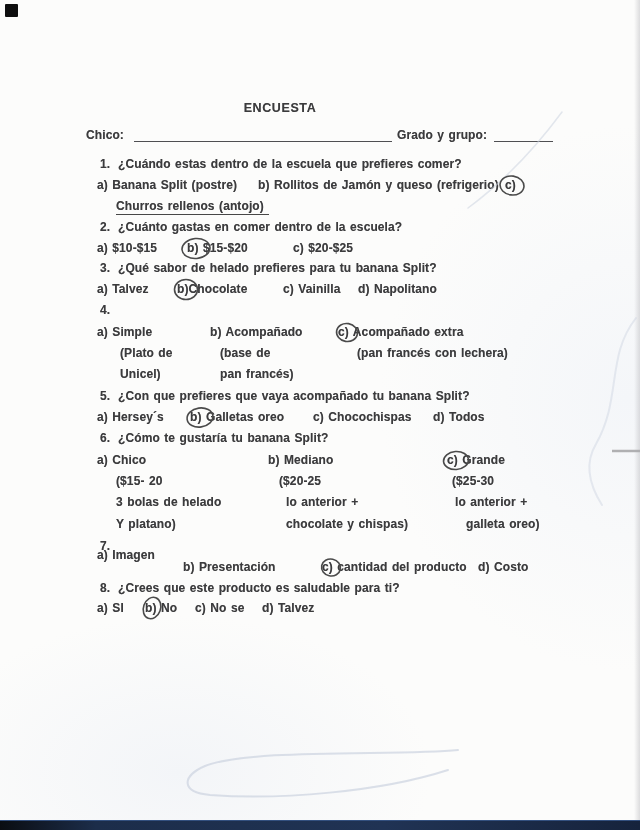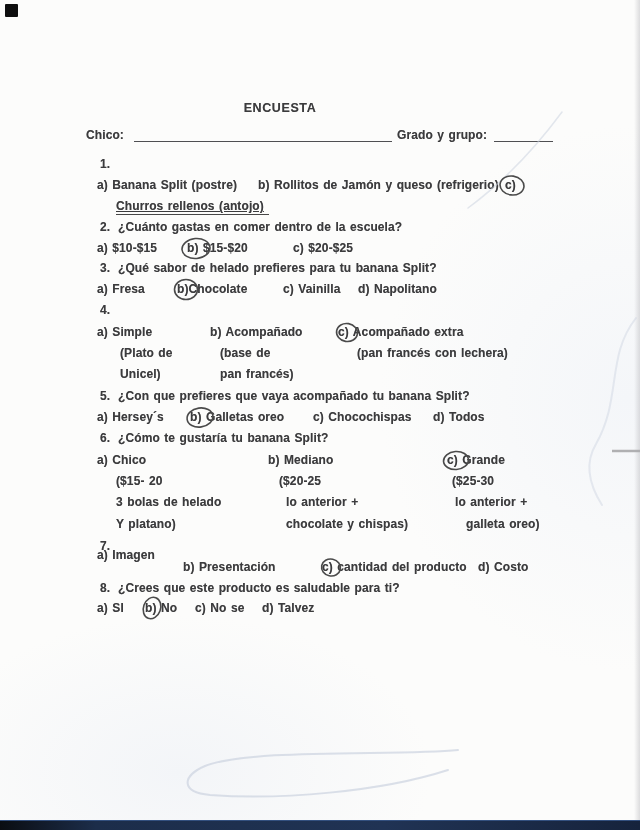--- a/index.html
+++ b/index.html
@@ -14,21 +14,21 @@
   .t{
     position:absolute;
     font:700 12px/14px "Liberation Sans", sans-serif;
     color:#3b3b3d;
     white-space:nowrap;
     letter-spacing:.1px;
     word-spacing:1px;
     text-shadow:0 0 .5px rgba(80,80,80,.55);
   }
   .title{left:0;width:560px;text-align:center;font-size:12.5px;letter-spacing:.6px;}
-  .underlined{border-bottom:1.5px solid #474747;padding-right:5px;padding-bottom:1px;text-decoration:underline;}
+  .underlined{border-bottom:1.5px solid #474747;padding-right:5px;padding-bottom:1px;}
   .blank{position:absolute;height:0;border-bottom:1.5px solid #4f4f52;}
   .corner-mark{position:absolute;left:5px;top:4px;width:13px;height:13px;background:#0e0e0e;border-radius:1px;}
   .edge-right{position:absolute;right:0;top:0;width:6px;height:100%;
     background:linear-gradient(to right, rgba(195,195,198,0), rgba(188,188,192,.5));}
   .bottom-bar{position:absolute;left:0;top:820px;width:640px;height:10px;
     border-top:1px solid #33507f;
     background:linear-gradient(90deg,#0a0d12 0%,#1c2d4a 15%,#203354 60%,#16233c 100%);}
   svg.overlay{position:absolute;left:0;top:0;pointer-events:none;}
   .pen{fill:none;stroke:#4a4a4a;stroke-width:1.6;}
   .wisp{fill:none;stroke:#ccd3e0;stroke-linecap:round;}
@@ -41,34 +41,35 @@
   <div class="corner-mark"></div>
   <div class="edge-right"></div>
 
   <div class="t title" style="top:101px">ENCUESTA</div>
   <div class="t" style="left:86px;top:128px">Chico:</div>
   <div class="blank" style="left:134px;top:141px;width:258px"></div>
   <div class="t" style="left:397px;top:128px">Grado y grupo:</div>
   <div class="blank" style="left:494px;top:141px;width:59px"></div>
 
   <div class="t" style="left:100px;top:157px">1.</div>
+  <div class="t" style="left:118px;top:157px">¿Cuándo estas dentro de la escuela que prefieres comer?</div>
   <div class="t" style="left:97px;top:178px">a) Banana Split (postre)</div>
   <div class="t" style="left:258px;top:178px">b) Rollitos de Jamón y queso (refrigerio)</div>
   <div class="t" style="left:505px;top:178px">c)</div>
   <div class="t underlined" style="left:116px;top:199px">Churros rellenos (antojo)</div>
 
   <div class="t" style="left:100px;top:220px">2.</div>
   <div class="t" style="left:118px;top:220px">¿Cuánto gastas en comer dentro de la escuela?</div>
   <div class="t" style="left:97px;top:241px">a) $10-$15</div>
   <div class="t" style="left:187px;top:241px">b) $15-$20</div>
   <div class="t" style="left:293px;top:241px">c) $20-$25</div>
 
   <div class="t" style="left:100px;top:261px">3.</div>
   <div class="t" style="left:118px;top:261px">¿Qué sabor de helado prefieres para tu banana Split?</div>
-  <div class="t" style="left:97px;top:282px">a) Fresa</div>
+  <div class="t" style="left:97px;top:282px">a) Talvez</div>
   <div class="t" style="left:177px;top:282px">b)Chocolate</div>
   <div class="t" style="left:283px;top:282px">c) Vainilla</div>
   <div class="t" style="left:358px;top:282px">d) Napolitano</div>
 
   <div class="t" style="left:100px;top:303px">4.</div>
   <div class="t" style="left:97px;top:325px">a) Simple</div>
   <div class="t" style="left:210px;top:325px">b) Acompañado</div>
   <div class="t" style="left:338px;top:325px">c) Acompañado extra</div>
   <div class="t" style="left:120px;top:346px">(Plato de</div>
   <div class="t" style="left:220px;top:346px">(base de</div>

